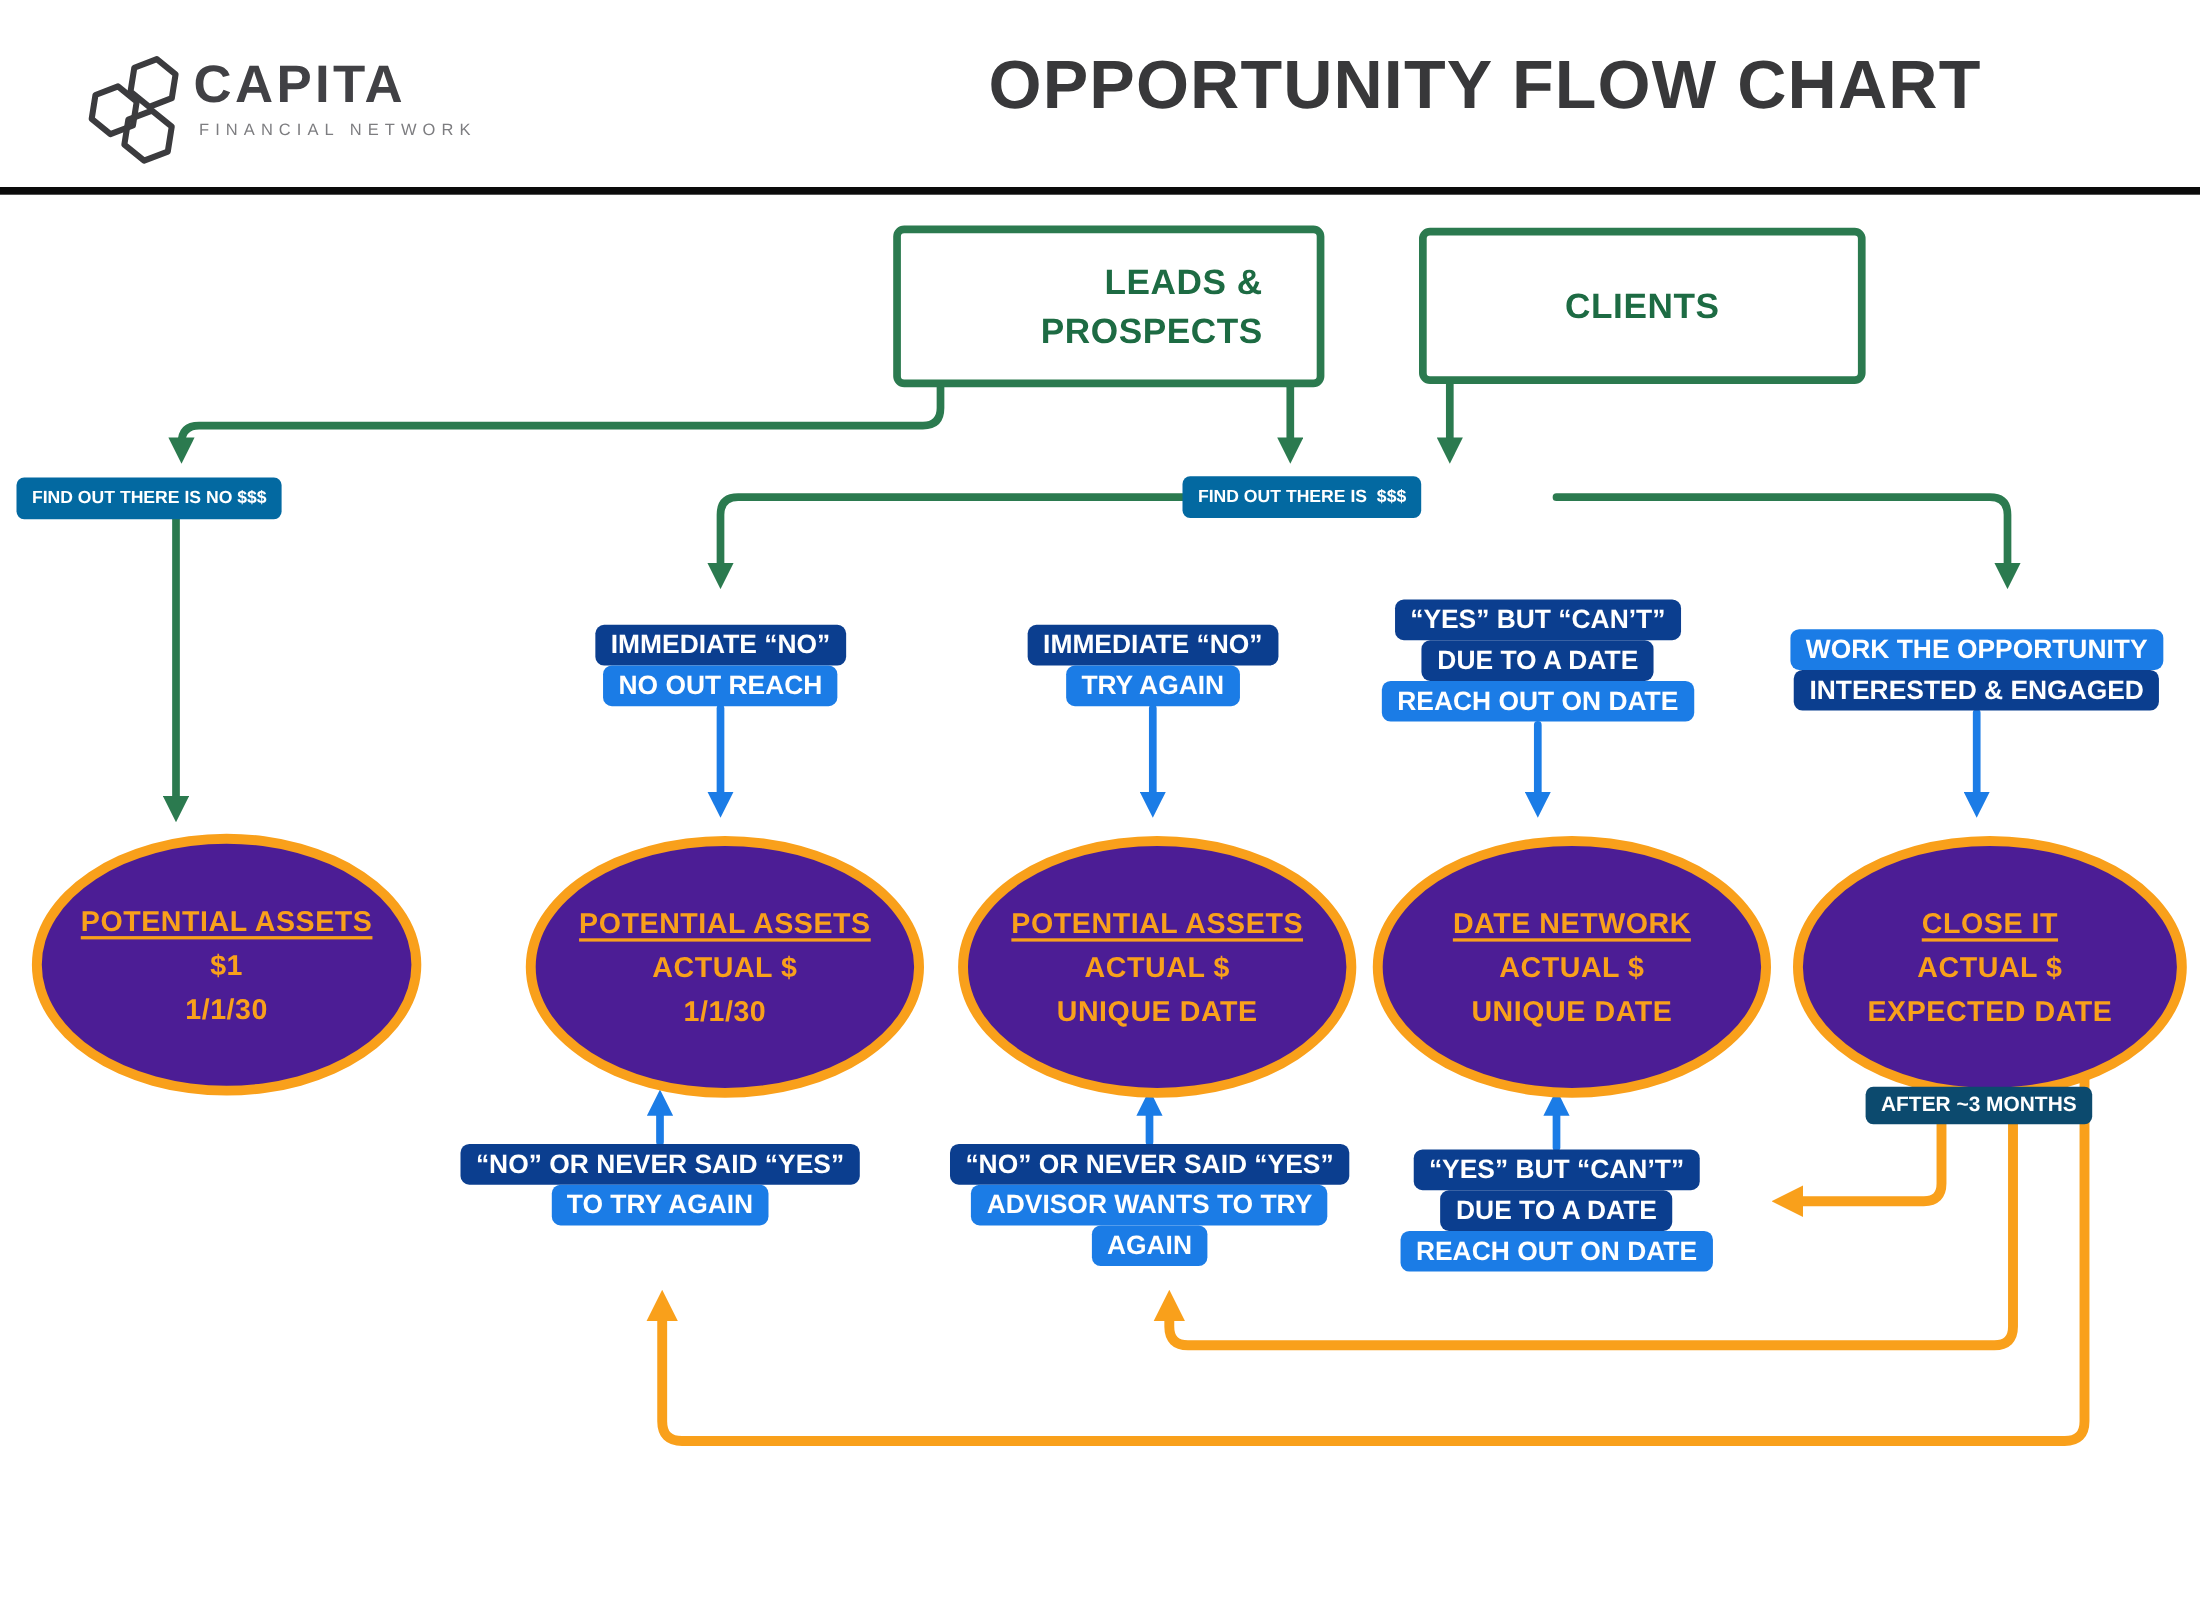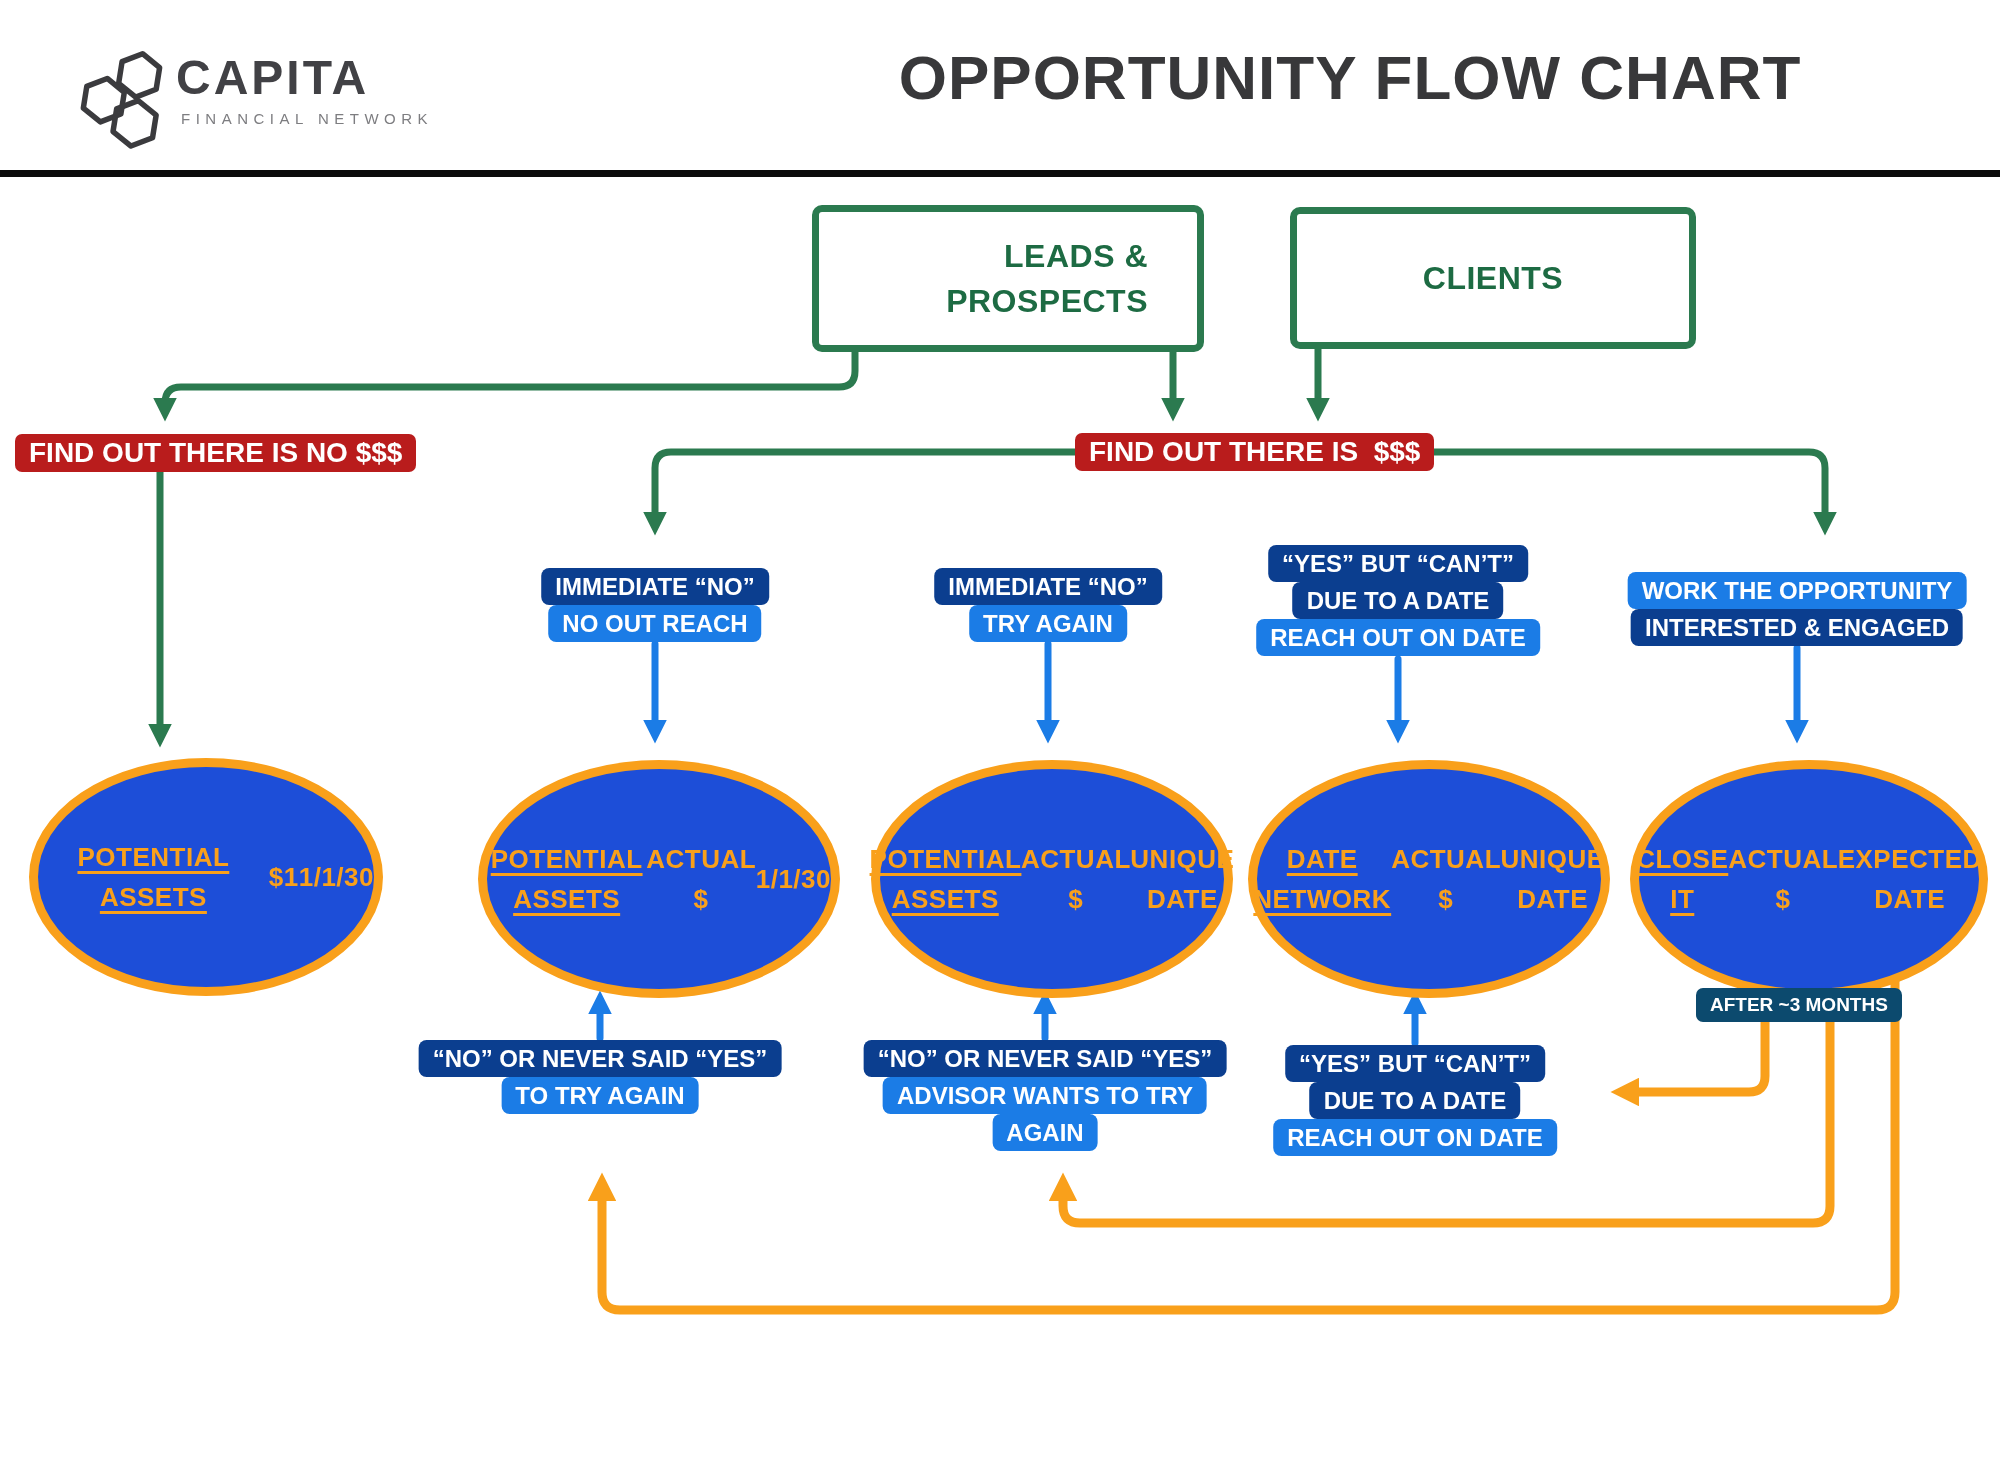--- a/index.html
+++ b/index.html
@@ -16,27 +16,27 @@
   #wires{left:0;top:0;z-index:1;}
   
   .gbox{border:7px solid #2b7a4f;border-radius:10px;background:#fff;z-index:2;
         display:flex;align-items:center;justify-content:center;text-align:center;
         color:#1d6b43;font-weight:700;font-size:32px;line-height:1.4;letter-spacing:.5px;}
   
   .pill{border-radius:8px;color:#fff;font-weight:700;font-size:24px;line-height:31px;
         padding:3px 14px;white-space:pre;}
   .pill-navy{background:#0b3e8f;}
   .pill-blue{background:#1b7ce6;}
-  .pill-green{background:#b91c1c;border-radius:7px;font-size:28px;line-height:32px;}
+  .pill-green{background:#0369a1;border-radius:7px;font-size:16px;line-height:32px;}
   .pill-orange{background:#0c4a6e;border-radius:7px;font-size:19px;line-height:28px;}
   .stack{display:flex;flex-direction:column;align-items:center;z-index:2;transform:translateX(-50%);}
   .greenpill{z-index:2;}
   
-  .ellipse{border:9px solid #f9a01b;border-radius:50%;background:#1d4ed8;z-index:2;
-           display:flex;flex-direction:row;align-items:center;justify-content:center;
+  .ellipse{border:9px solid #f9a01b;border-radius:50%;background:#4c1d95;z-index:2;
+           display:flex;flex-direction:column;align-items:center;justify-content:center;
            color:#f9a01b;font-weight:700;font-size:26px;line-height:1.55;text-align:center;
            letter-spacing:.5px;}
   .ellipse .etitle{text-decoration:underline;text-underline-offset:5px;text-decoration-thickness:2.5px;}
   #after-pill{z-index:3;}
 </style>
 </head>
 <body>
 
 <svg class="abs" style="left:78px;top:44px;z-index:2;" width="100" height="115" viewBox="0 0 100 115">
   <g fill="none" stroke="#3b3b3e" stroke-width="5.5" stroke-linejoin="round" transform="rotate(9 50 57)">

